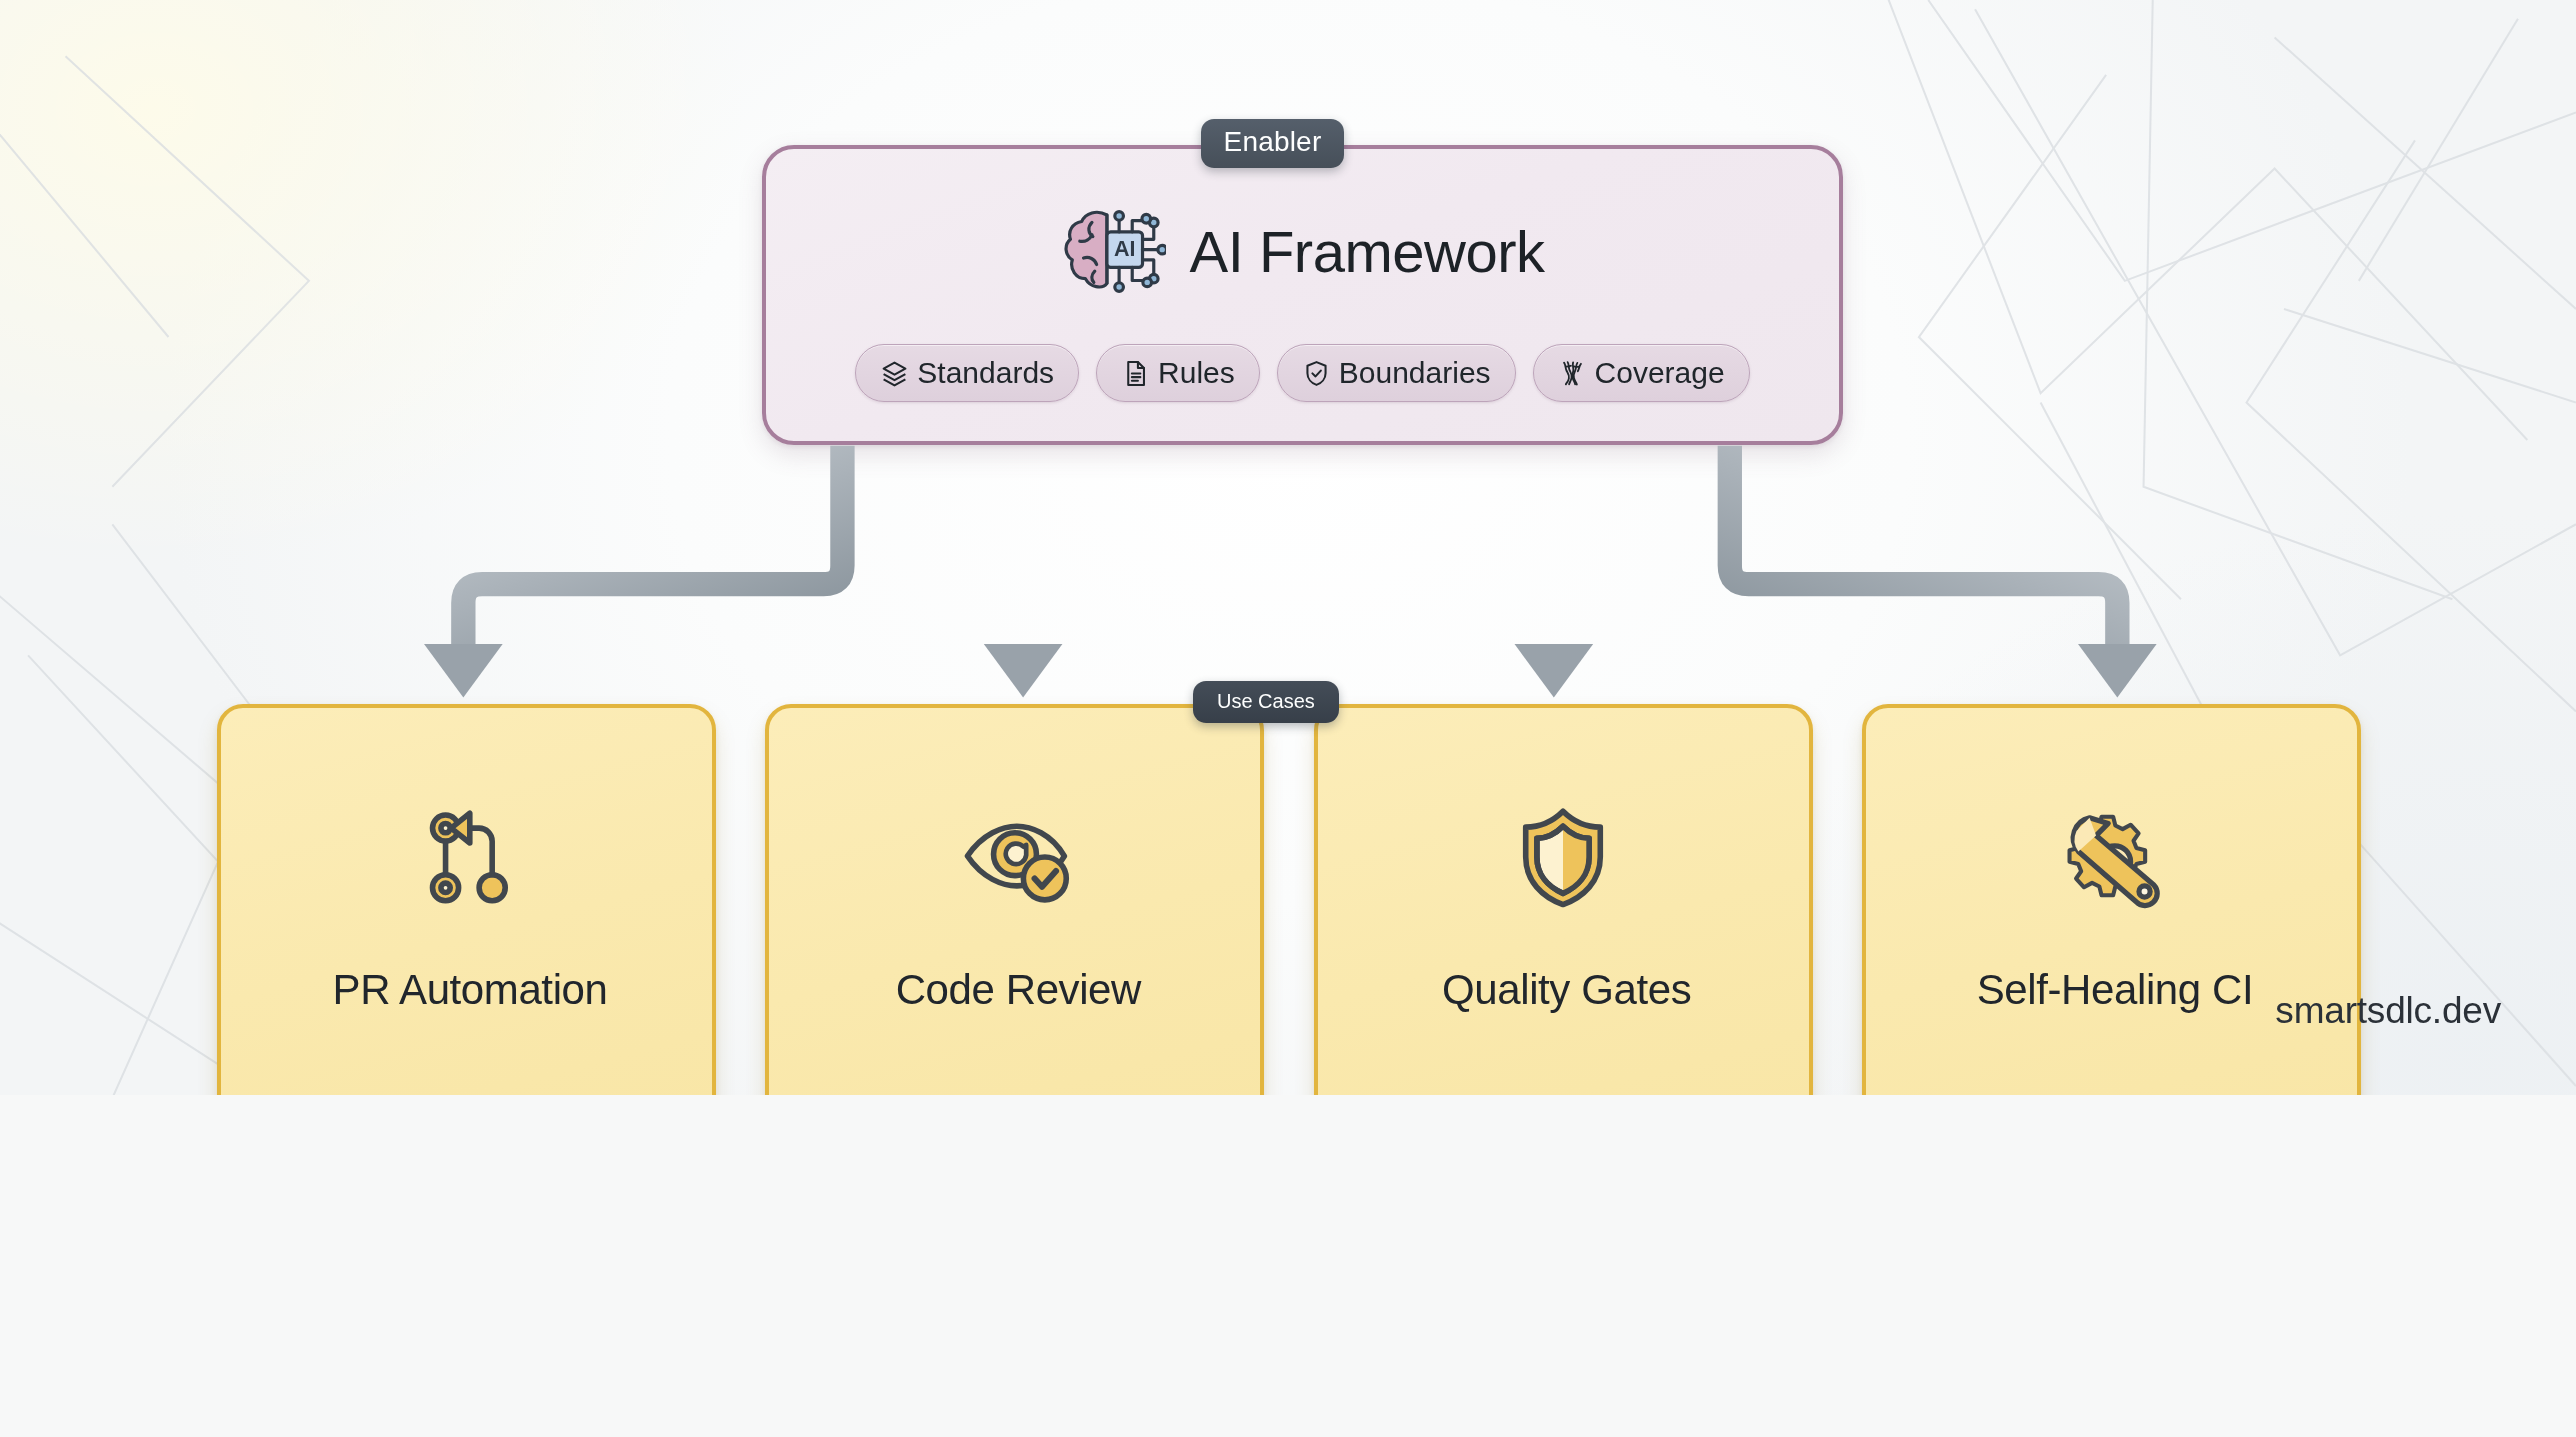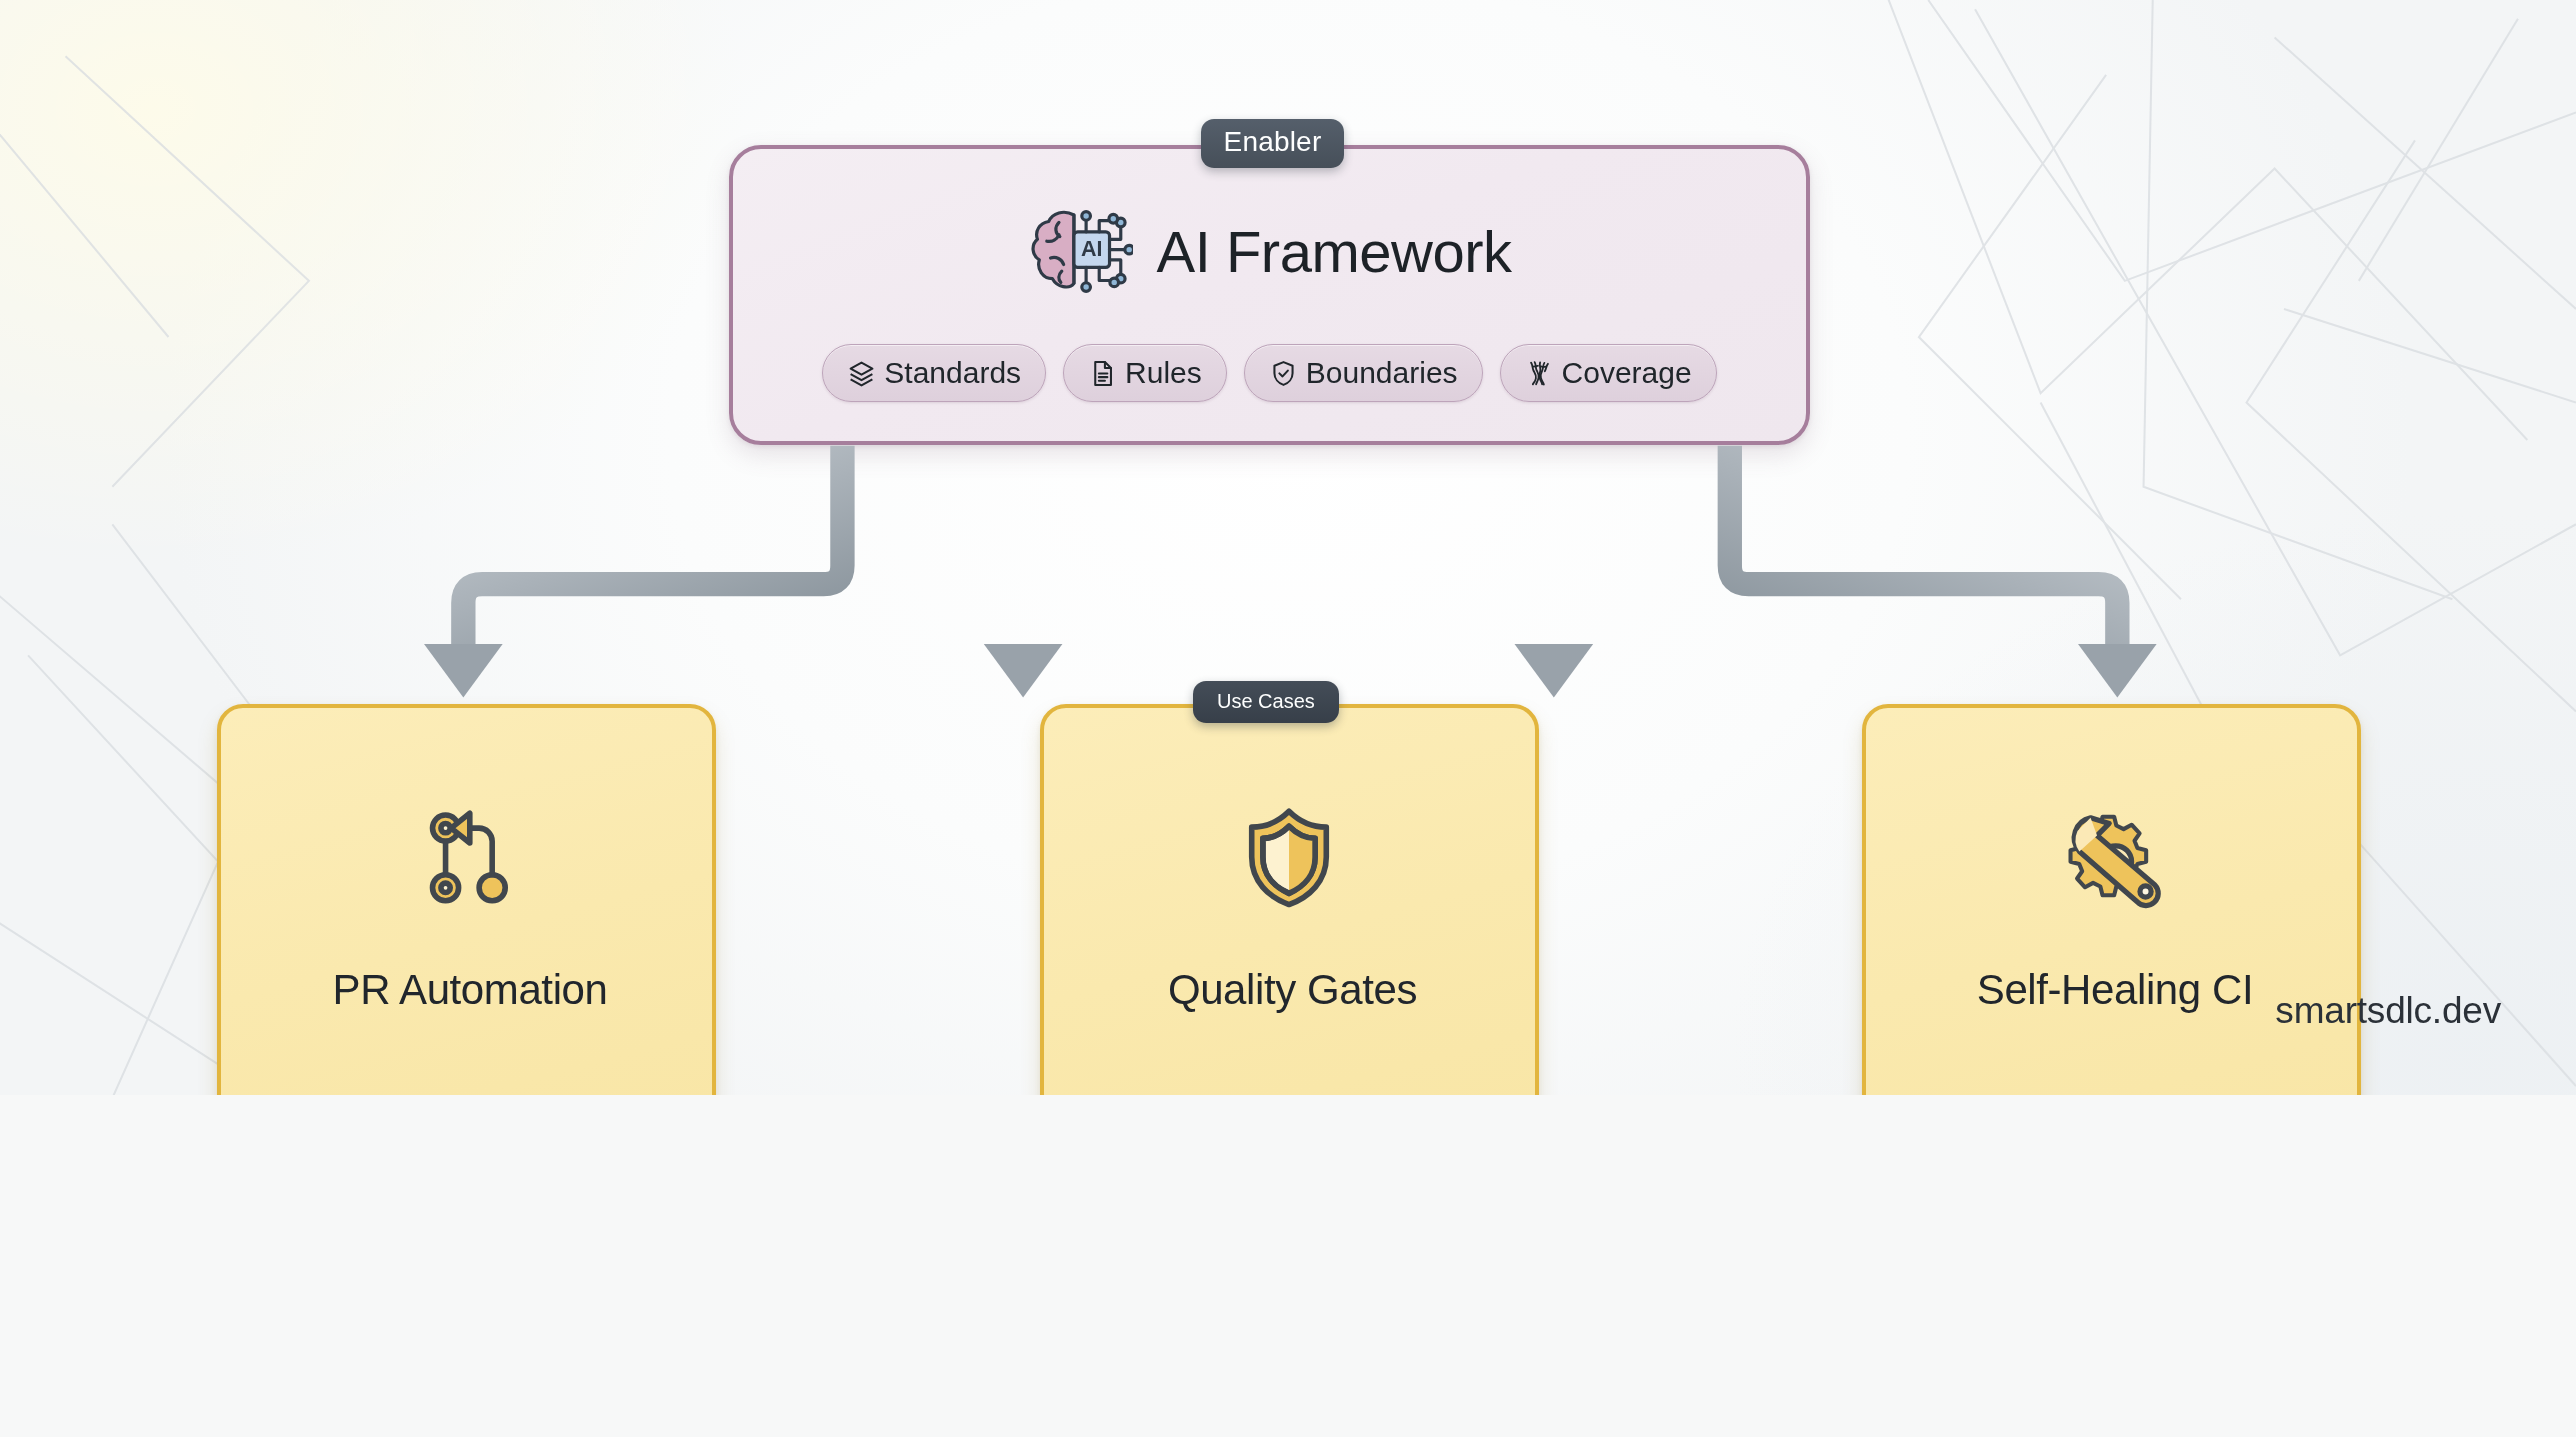--- a/index.html
+++ b/index.html
@@ -33,21 +33,21 @@
     position: absolute;
     inset: 0;
     width: 2576px;
     height: 1438px;
     pointer-events: none;
   }
 
   
   #enabler-card {
     position: absolute;
-    left: 729px;
+    left: 762px;
     top: 145px;
     width: 1081px;
     height: 300px;
     border-radius: 32px;
     border: 4.7px solid #a67e9c;
     background: linear-gradient(160deg, #f4eef3 0%, #f1e9f0 45%, #efe7ee 100%);
     box-shadow: 0 9.4px 24px rgba(120,90,115,0.16), 0 1.9px 4.7px rgba(120,90,115,0.12);
   }
 
   #enabler-badge {
@@ -364,20 +364,34 @@
             <circle cx="36" cy="92" r="5" fill="#fdf2d0"></circle>
             <circle cx="86" cy="92" r="14" fill="#eec35b"></circle>
             <path d="M86 78 V42 a14 14 0 0 0 -14 -14 H60" fill="none"></path>
             <polygon points="62,12 62,44 42,28" fill="#eec35b"></polygon>
           </g>
         </svg>
       </div>
       <div class="uc-label">PR Automation</div>
     </div>
 
+    <div class="uc-card">
+      <div class="uc-icon">
+        <svg viewBox="0 0 118 118" aria-hidden="true">
+          <g stroke="#41474d" stroke-width="6" fill="none" stroke-linecap="round" stroke-linejoin="round">
+            <path d="M8 58 C24 34 46 26 61 26 C76 26 98 34 112 58 C98 82 76 90 61 90 C46 90 24 82 8 58 Z"></path>
+            <circle cx="59" cy="56" r="23" fill="#eec35b"></circle>
+            <path d="M68 48 a11 11 0 1 0 3 9 L71 46 Z" fill="#fdf2d0" stroke-width="5"></path>
+            <circle cx="91" cy="82" r="23" fill="#eec35b"></circle>
+            <polyline points="80,82 88,91 103,74" stroke-width="6.5"></polyline>
+          </g>
+        </svg>
+      </div>
+      <div class="uc-label">Code Review</div>
+    </div>
 
     <div class="uc-card">
       <div class="uc-icon">
         <svg viewBox="0 0 118 118" aria-hidden="true">
           <g stroke="#41474d" stroke-width="6" stroke-linejoin="round" stroke-linecap="round">
             <path d="M59 10 C47 22 32 27 19 27 V59 C19 85 37 102 59 110
                      C81 102 99 85 99 59 V27 C86 27 71 22 59 10 Z" fill="#eec35b"></path>
             <path d="M59 26 C50 35 39 39 31 39 V59 C31 78 43 91 59 98
                      C75 91 87 78 87 59 V39 C79 39 68 35 59 26 Z" fill="#fdf2d0"></path>
             <path d="M59 26 C68 35 79 39 87 39 V59 C87 78 75 91 59 98 Z" fill="#eec35b" stroke="none"></path>

